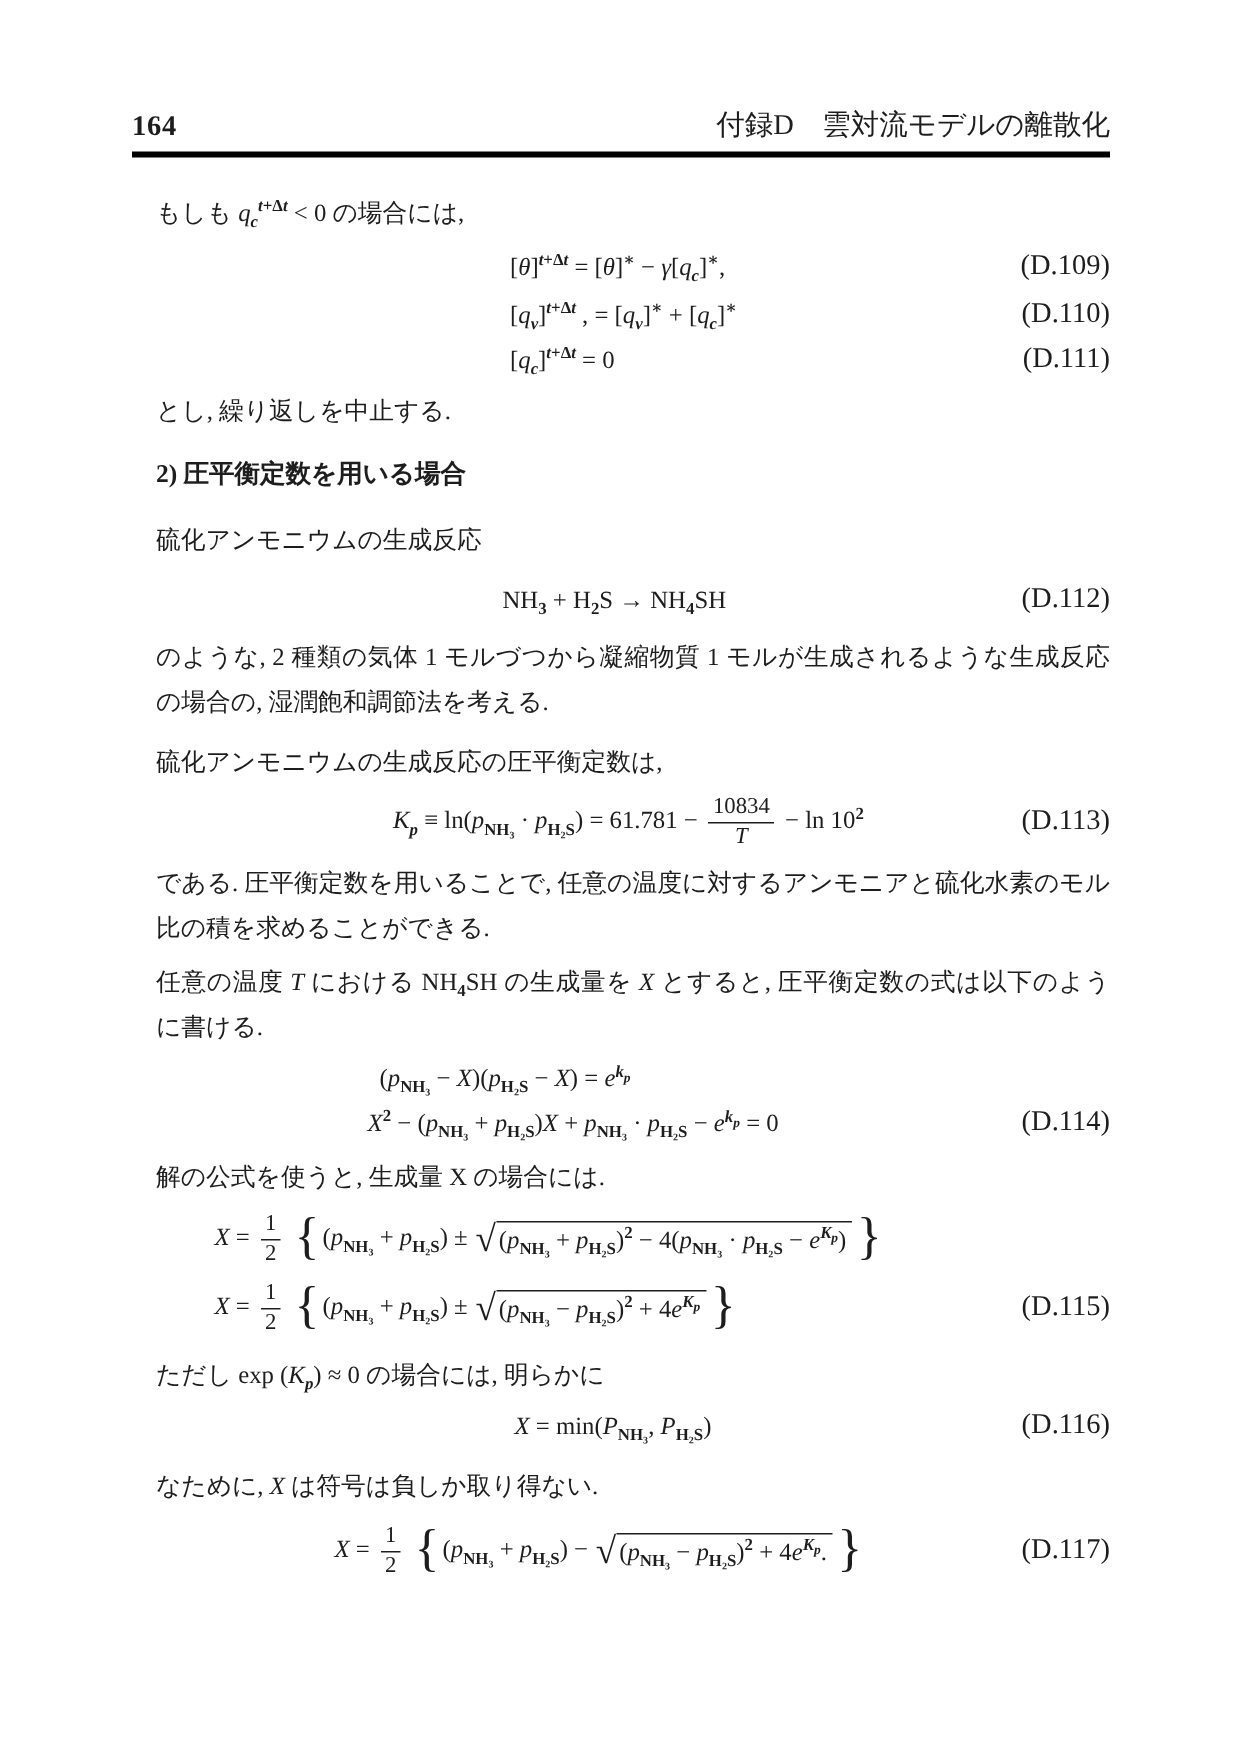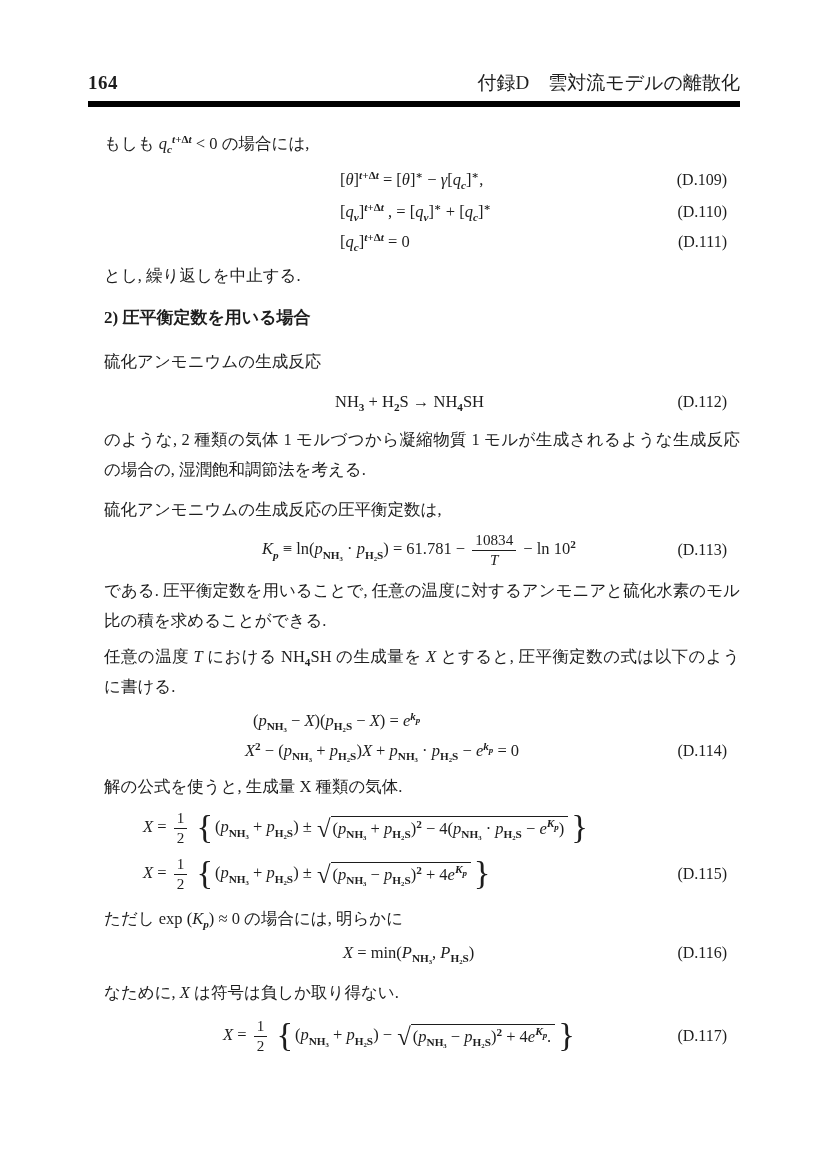--- a/index.html
+++ b/index.html
@@ -11,44 +11,44 @@
     overflow: hidden;
   }
   .page {
     position: relative;
     width: 826px; height: 1169px;
     padding: 70px 86px 0 88px;
     background: #ffffff;
   }
   
   .header {
-    display: flex; justify-content: space-between; align-items: center;
-    border-bottom: 6px solid #000000;
+    display: flex; justify-content: space-between; align-items: flex-end;
+    border-bottom: 4px solid #000000;
     padding-bottom: 5px;
   }
   .page-number { font-weight: bold; font-size: 19px; letter-spacing: 0.5px; }
   .header-title { font-size: 19px; }
   
   .content { padding-left: 16px; font-size: 16.5px; }
   p.para { line-height: 30px; text-align: justify; }
   .section-heading { font-size: 17px; font-weight: bold; line-height: 30px; }
   
   .eqline {
     position: relative;
     display: flex; align-items: center;
     min-height: 30px;
     line-height: 1.2;
   }
   .eqline.tall { min-height: 44px; }
   .eqline.xtall { min-height: 48px; }
   .eq-body { white-space: nowrap; }
   .eq-num {
-    position: absolute; right: 13px; top: 50%;
+    position: absolute; right: 0; top: 50%;
     transform: translateY(-50%);
-    font-size: 16px; font-style: normal;
+    font-size: 19px; font-style: normal;
   }
   i { font-style: italic; }
   sub, sup { font-size: 68%; line-height: 0; font-weight: bold; }
   sup sub, sub sub { font-size: 80%; }
   .frac {
     display: inline-flex; flex-direction: column; 
     vertical-align: middle; margin: 0 3px;
     font-size: 0.92em; line-height: 1.25; text-align: center;
   }
   .frac .num { border-bottom: 1.3px solid #1d1d1d; padding: 0 3px; }
@@ -120,21 +120,21 @@
     <div style="margin-top:4px">
       <div class="eqline" style="padding-left:149px">
         <span class="eq-body">(<i>p</i><sub>NH₃</sub> − <i>X</i>)(<i>p</i><sub>H₂S</sub> − <i>X</i>) = <i>e</i><sup><i>k</i><sub><i>p</i></sub></sup></span>
       </div>
       <div class="eqline" style="padding-left:141px">
         <span class="eq-body"><i>X</i><sup>2</sup> − (<i>p</i><sub>NH₃</sub> + <i>p</i><sub>H₂S</sub>)<i>X</i> + <i>p</i><sub>NH₃</sub> · <i>p</i><sub>H₂S</sub> − <i>e</i><sup><i>k</i><sub><i>p</i></sub></sup> = 0</span>
         <span class="eq-num">(D.114)</span>
       </div>
     </div>
 
-    <p class="para" style="margin-top:6px">解の公式を使うと, 生成量 X 種類の気体.</p>
+    <p class="para" style="margin-top:6px">解の公式を使うと, 生成量 X の場合には.</p>
 
     <div style="margin-top:4px">
       <div class="eqline tall" style="padding-left:39px">
         <span class="eq-body"><i>X</i> = <span class="frac">
               <span class="num">1</span>
               <span class="den">2</span>
             </span> <span class="brace">{</span>(<i>p</i><sub>NH₃</sub> + <i>p</i><sub>H₂S</sub>) ± <span class="sqrt">
               <span class="rad">√</span>
               <span class="radicand">(<i>p</i><sub>NH₃</sub> + <i>p</i><sub>H₂S</sub>)<sup>2</sup> − 4(<i>p</i><sub>NH₃</sub> · <i>p</i><sub>H₂S</sub> − <i>e</i><sup><i>K</i><sub><i>p</i></sub></sup>)</span>
             </span><span class="brace">}</span></span>

